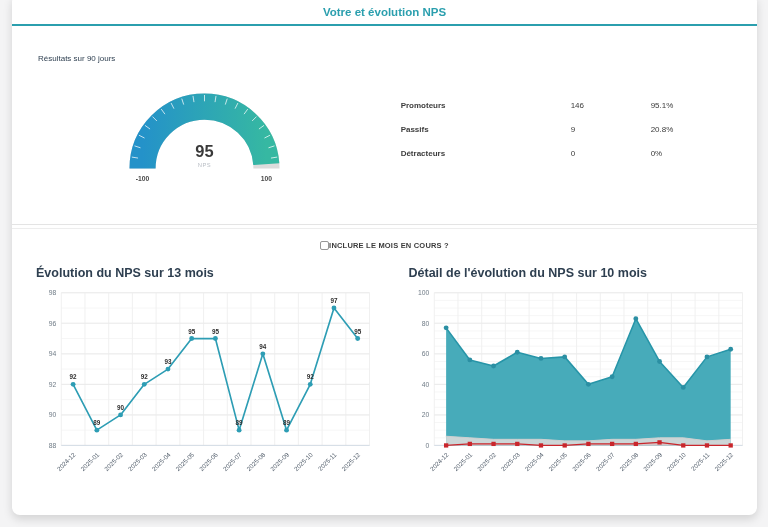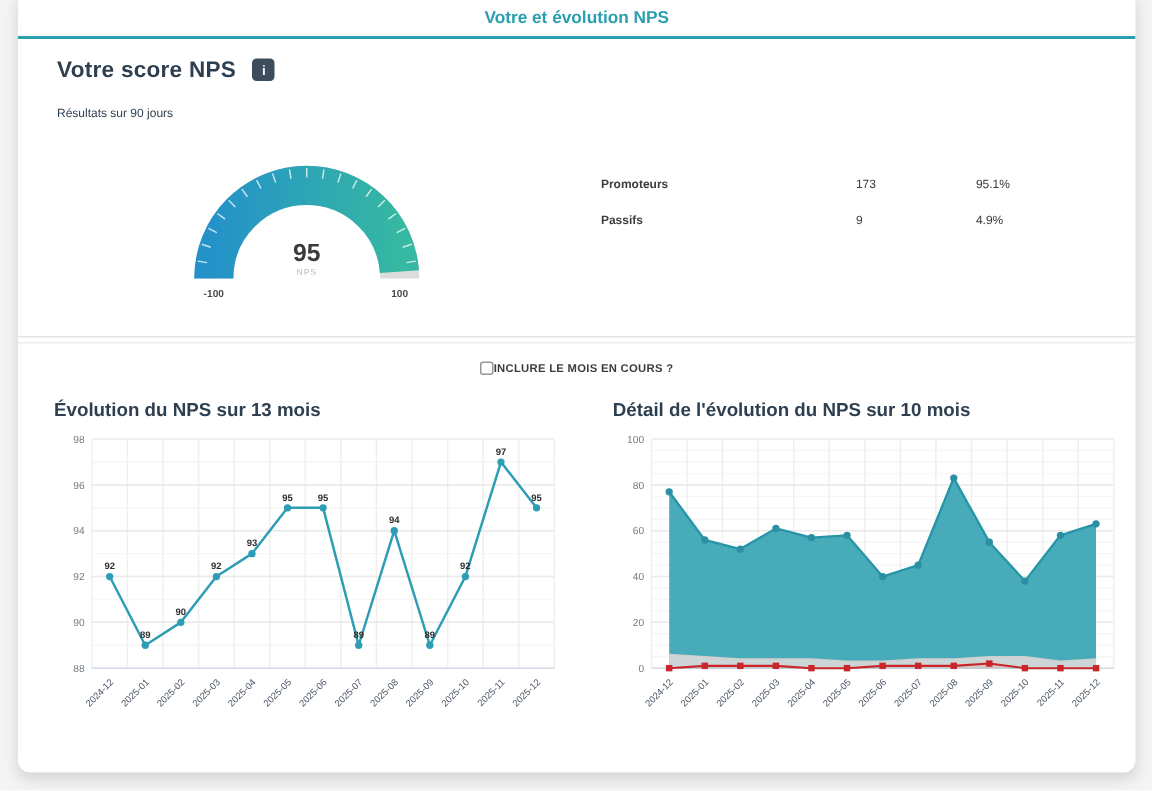--- a/index.html
+++ b/index.html
@@ -55,24 +55,20 @@
 </head>
 <body>
 
 <div class="card">
 
   <div class="card-header">
     <span>Votre et évolution NPS</span>
   </div>
 
   <div class="section-score">
-    <div class="score-title-row">
-      <h2>Votre score NPS</h2>
-      <span class="info-badge">i</span>
-    </div>
     <div class="score-sub">Résultats sur 90 jours</div>
     <div class="score-body">
       <div class="gauge-wrap">
         <svg viewBox="0 0 230 126">
             <defs>
               <linearGradient id="ggrad" x1="0" y1="0" x2="1" y2="0">
                 <stop offset="0%" stop-color="#2492c9"></stop>
                 <stop offset="100%" stop-color="#36b8a2"></stop>
               </linearGradient>
             </defs>
@@ -99,27 +95,32 @@
             <line x1="190.06431388523046" y1="95.11098065694244" x2="183.64433967136205" y2="96.12780467970394" stroke="#ffffff" stroke-width="1" opacity="0.75"></line>
             <text x="115" y="95" text-anchor="middle" font-size="17" font-weight="bold" fill="#3a3a3a">95</text>
             <text x="115" y="105" text-anchor="middle" font-size="6" fill="#b9bec5" letter-spacing=".6">NPS</text>
             <text x="51" y="120" text-anchor="middle" font-size="7" font-weight="bold" fill="#4a4a4a">-100</text>
             <text x="179" y="120" text-anchor="middle" font-size="7" font-weight="bold" fill="#4a4a4a">100</text>
           </svg>
       </div>
       <div class="score-table">
           <div class="bd-row">
             <span class="bd-label">Promoteurs</span>
-            <span class="bd-count">173</span>
+            <span class="bd-count">146</span>
             <span class="bd-pct">95.1%</span>
           </div>
           <div class="bd-row">
             <span class="bd-label">Passifs</span>
             <span class="bd-count">9</span>
-            <span class="bd-pct">4.9%</span>
+            <span class="bd-pct">20.8%</span>
+          </div>
+          <div class="bd-row">
+            <span class="bd-label">Détracteurs</span>
+            <span class="bd-count">0</span>
+            <span class="bd-pct">0%</span>
           </div>
         </div>
     </div>
   </div>
 
   <div class="section-charts">
     <label class="include-row">
       <input type="checkbox" style="">
       <span class="include-label">INCLURE LE MOIS EN COURS ?</span>
     </label>

